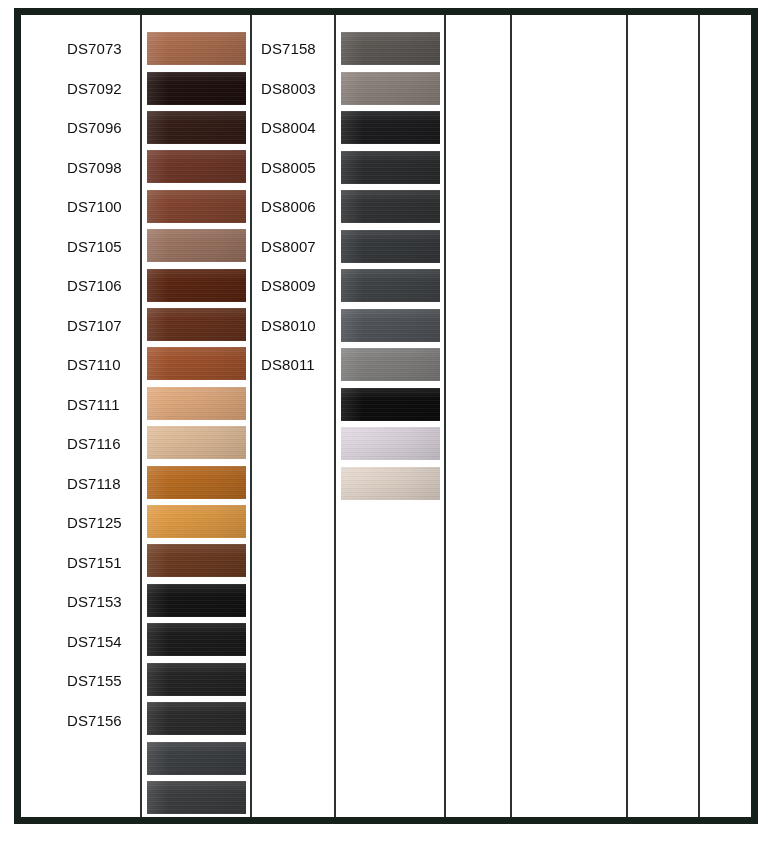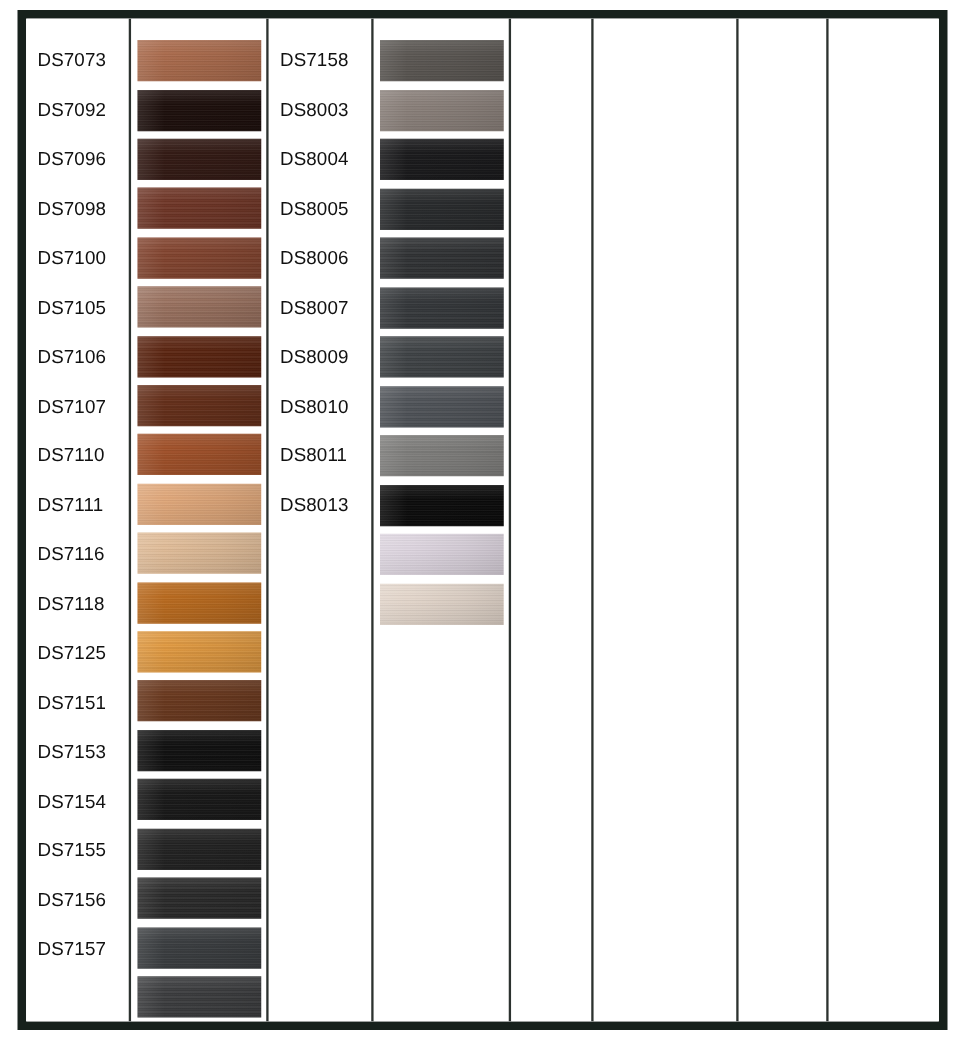--- a/index.html
+++ b/index.html
@@ -28,20 +28,21 @@
     box-sizing: border-box;
     border: 7px solid #17211c;
     background: #ffffff;
   }
 
   .chart-inner {
     position: absolute;
     inset: 0;
     display: flex;
     background: #ffffff;
+    padding-left: 37px;
   }
 
   
   .col {
     position: relative;
     box-sizing: border-box;
     background: #ffffff;
     border-right: 2px solid #2c322f;
     height: 100%;
   }
@@ -143,21 +144,20 @@
             <div class="label-cell">DS7110</div>
             <div class="label-cell">DS7111</div>
             <div class="label-cell">DS7116</div>
             <div class="label-cell">DS7118</div>
             <div class="label-cell">DS7125</div>
             <div class="label-cell">DS7151</div>
             <div class="label-cell">DS7153</div>
             <div class="label-cell">DS7154</div>
             <div class="label-cell">DS7155</div>
             <div class="label-cell">DS7156</div>
-            <div class="label-cell">DS7157</div>
           </div>
       </div>
 
       <div class="col col-swatch">
         <div class="swatch-list">
             <div class="swatch-cell">
               <div class="swatch" style="background-color: rgb(169, 106, 76);"></div>
             </div>
             <div class="swatch-cell">
               <div class="swatch" style="background-color: rgb(29, 15, 12);"></div>
@@ -223,21 +223,20 @@
         <div class="label-list">
             <div class="label-cell">DS7158</div>
             <div class="label-cell">DS8003</div>
             <div class="label-cell">DS8004</div>
             <div class="label-cell">DS8005</div>
             <div class="label-cell">DS8006</div>
             <div class="label-cell">DS8007</div>
             <div class="label-cell">DS8009</div>
             <div class="label-cell">DS8010</div>
             <div class="label-cell">DS8011</div>
-            <div class="label-cell">DS8013</div>
           </div>
       </div>
 
       <div class="col col-swatch">
         <div class="swatch-list">
             <div class="swatch-cell">
               <div class="swatch" style="background-color: rgb(91, 87, 83);"></div>
             </div>
             <div class="swatch-cell">
               <div class="swatch" style="background-color: rgb(138, 128, 122);"></div>

